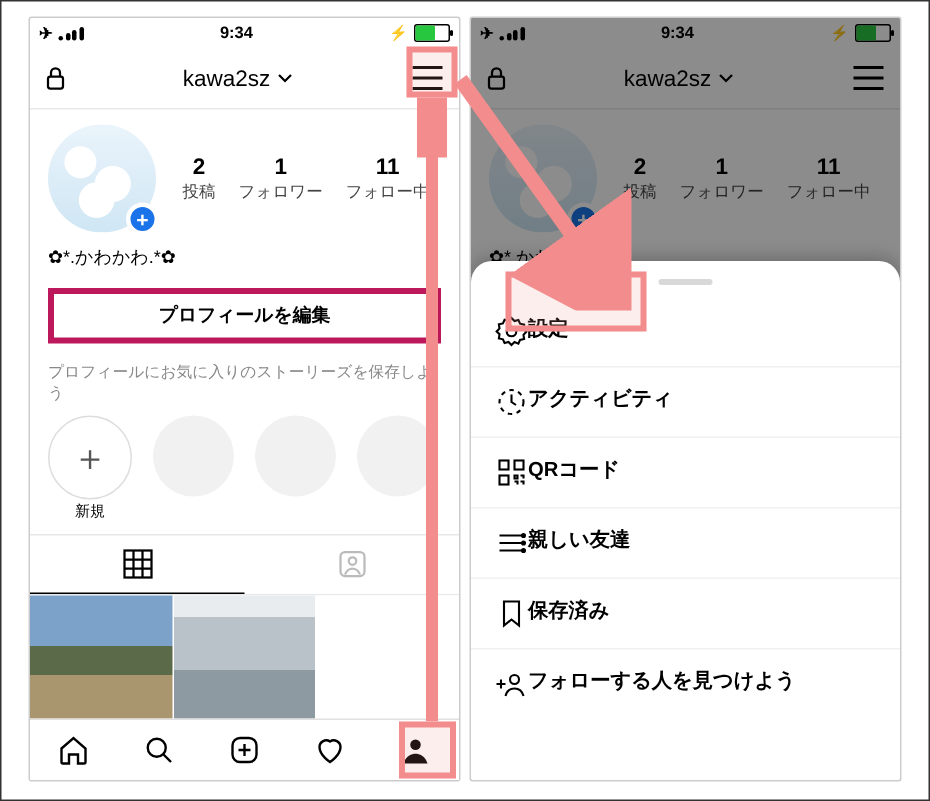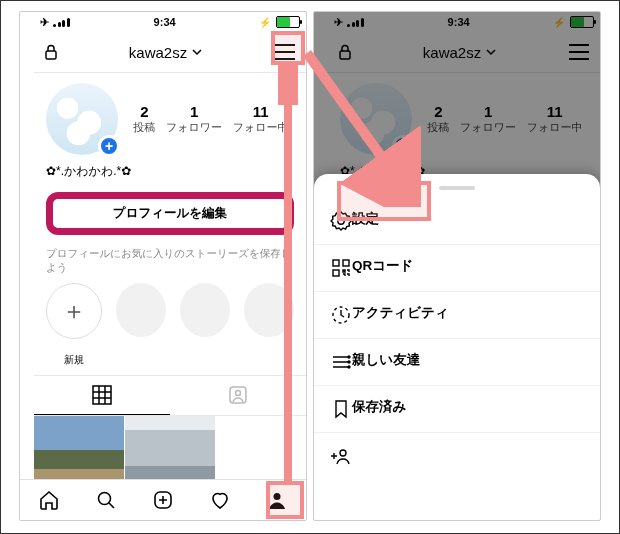--- a/index.html
+++ b/index.html
@@ -20,21 +20,20 @@
   }
   .phone{
     position:absolute;
     width:var(--phone-w);
     height:var(--phone-h);
     border:1px solid #ccc;
     box-sizing:border-box;
     border-radius:2px;
     background:#fff;
     overflow:hidden;
-    padding-left:14px;
   }
   .phone.left{left:var(--gutter);top:10px;}
   .phone.right{right:var(--gutter);top:10px;}
   .phone.right .dim{
     position:absolute;inset:0;background:rgba(0,0,0,.45);z-index:1;
   }
   
   .statusbar{
     height:20px;display:flex;align-items:center;justify-content:space-between;
     font-size:11px;font-weight:600;padding:0 6px;
@@ -80,31 +79,31 @@
   .add-badge{
     position:absolute;right:-2px;bottom:-2px;width:22px;height:22px;border-radius:50%;
     background:#1a73e8;border:3px solid #fff;box-sizing:border-box;
     display:flex;align-items:center;justify-content:center;color:#fff;font-size:14px;font-weight:700;
   }
   .stats{flex:1;display:flex;justify-content:space-around;text-align:center;}
   .stat .num{font-weight:700;font-size:15px;}
   .stat .lbl{font-size:11px;color:#444;}
   .display-name{font-size:12px;padding:2px 12px 6px;}
   .edit-btn{
-    margin:6px 12px 10px;border:7px solid #be185d;border-radius:12px;
+    margin:6px 12px 10px;border:4px solid #be185d;border-radius:0;
     text-align:center;font-size:12.5px;font-weight:600;padding:6px 0;
   }
   .section-title{font-size:12px;font-weight:700;padding:2px 12px 0;}
   .section-desc{font-size:10.5px;color:#888;padding:2px 12px 8px;}
   .highlights{display:flex;align-items:flex-start;gap:14px;padding:0 12px 8px;}
   .hl-add{
     width:54px;height:54px;border:1px solid #ddd;border-radius:50%;
     display:flex;align-items:center;justify-content:center;font-size:24px;color:#555;
   }
-  .hl-add-lbl{font-size:10px;text-align:center;margin-top:14px;}
+  .hl-add-lbl{font-size:10px;text-align:center;margin-top:1px;}
   .hl-ghost{width:54px;height:54px;border-radius:50%;background:#f1f1f1;}
   .tabs{display:flex;border-top:1px solid #e8e8e8;border-bottom:1px solid #e8e8e8;}
   .tabs .tab{flex:1;display:flex;align-items:center;justify-content:center;height:38px;}
   .tab.active{border-bottom:1.5px solid #000;}
   .tab svg{display:block;}
   .tab.inactive svg{stroke:#bbb;}
   .grid{display:grid;grid-template-columns:1fr 1fr 1fr;gap:1px;background:#fff;height:96px;}
   .grid .cell1{background:linear-gradient(#7da2c9 0 35%,#5b6a49 35% 55%,#a9966e 55% 100%);}
   .grid .cell2{background:linear-gradient(#e8ecef 0 15%,#b8c2c8 15% 52%,#8e9aa1 52% 100%);}
   .grid .cell3{background:#fff;}
@@ -361,40 +360,40 @@
           <svg width="22" height="22" viewBox="0 0 22 22" fill="none" stroke="#000" stroke-width="1.4">
               <circle cx="11" cy="11" r="3.2"></circle>
               <path d="M11 2l2 2 2.6-.7 1.1 2.5 2.7.6-.4 2.8 1.9 2-1.9 2 .4 2.8-2.7.6-1.1 2.5L13 18l-2 2-2-2-2.6.7-1.1-2.5-2.7-.6.4-2.8L1.1 11l1.9-2L2.6 6.2l2.7-.6L6.4 3.1 9 3.8 11 2z"></path>
             </svg>
         </span>
         <span>設定</span>
       </div>
       <div class="menu-item">
         <span class="mi-icon">
           <svg width="22" height="22" viewBox="0 0 22 22" fill="none" stroke="#000" stroke-width="1.4">
+              <circle cx="11" cy="11" r="8" stroke-dasharray="3 3"></circle>
+              <path d="M11 6v5l3 2"></path>
+            </svg>
+        </span>
+        <span>アクティビティ</span>
+      </div>
+      <div class="menu-item">
+        <span class="mi-icon">
+          <svg width="22" height="22" viewBox="0 0 22 22" fill="none" stroke="#000" stroke-width="1.4">
               <rect x="3" y="3" width="6" height="6"></rect>
               <rect x="13" y="3" width="6" height="6"></rect>
               <rect x="3" y="13" width="6" height="6"></rect>
               <path d="M13 13h2v2h-2zM17 13h2v2M13 17h2v2M17 17h2v2"></path>
             </svg>
         </span>
         <span>QRコード</span>
       </div>
       <div class="menu-item">
         <span class="mi-icon">
           <svg width="22" height="22" viewBox="0 0 22 22" fill="none" stroke="#000" stroke-width="1.4">
-              <circle cx="11" cy="11" r="8" stroke-dasharray="3 3"></circle>
-              <path d="M11 6v5l3 2"></path>
-            </svg>
-        </span>
-        <span>アクティビティ</span>
-      </div>
-      <div class="menu-item">
-        <span class="mi-icon">
-          <svg width="22" height="22" viewBox="0 0 22 22" fill="none" stroke="#000" stroke-width="1.4">
               <path d="M3 6h16M3 11h16M3 16h16"></path>
               <circle cx="19" cy="6" r="1" fill="#000"></circle>
               <circle cx="19" cy="11" r="1" fill="#000"></circle>
               <circle cx="19" cy="16" r="1" fill="#000"></circle>
             </svg>
         </span>
         <span>親しい友達</span>
       </div>
       <div class="menu-item">
         <span class="mi-icon">
@@ -405,20 +404,21 @@
         <span>保存済み</span>
       </div>
       <div class="menu-item">
         <span class="mi-icon">
           <svg width="22" height="22" viewBox="0 0 22 22" fill="none" stroke="#000" stroke-width="1.4">
               <circle cx="13" cy="8" r="3"></circle>
               <path d="M7 19c1-4 3.5-5 6-5s5 1 6 5"></path>
               <path d="M4 8v6M1 11h6"></path>
             </svg>
         </span>
+        <span>フォローする人を見つけよう</span>
       </div>
     </div>
   </div>
 
   <div class="hl-box ham-box"></div>
   <div class="hl-box user-box"></div>
   <div class="hl-box settings-box"></div>
 
   <svg class="arrow" style="left:277px;top:64px;" width="20" height="416" viewBox="0 0 20 416">
     <defs>

